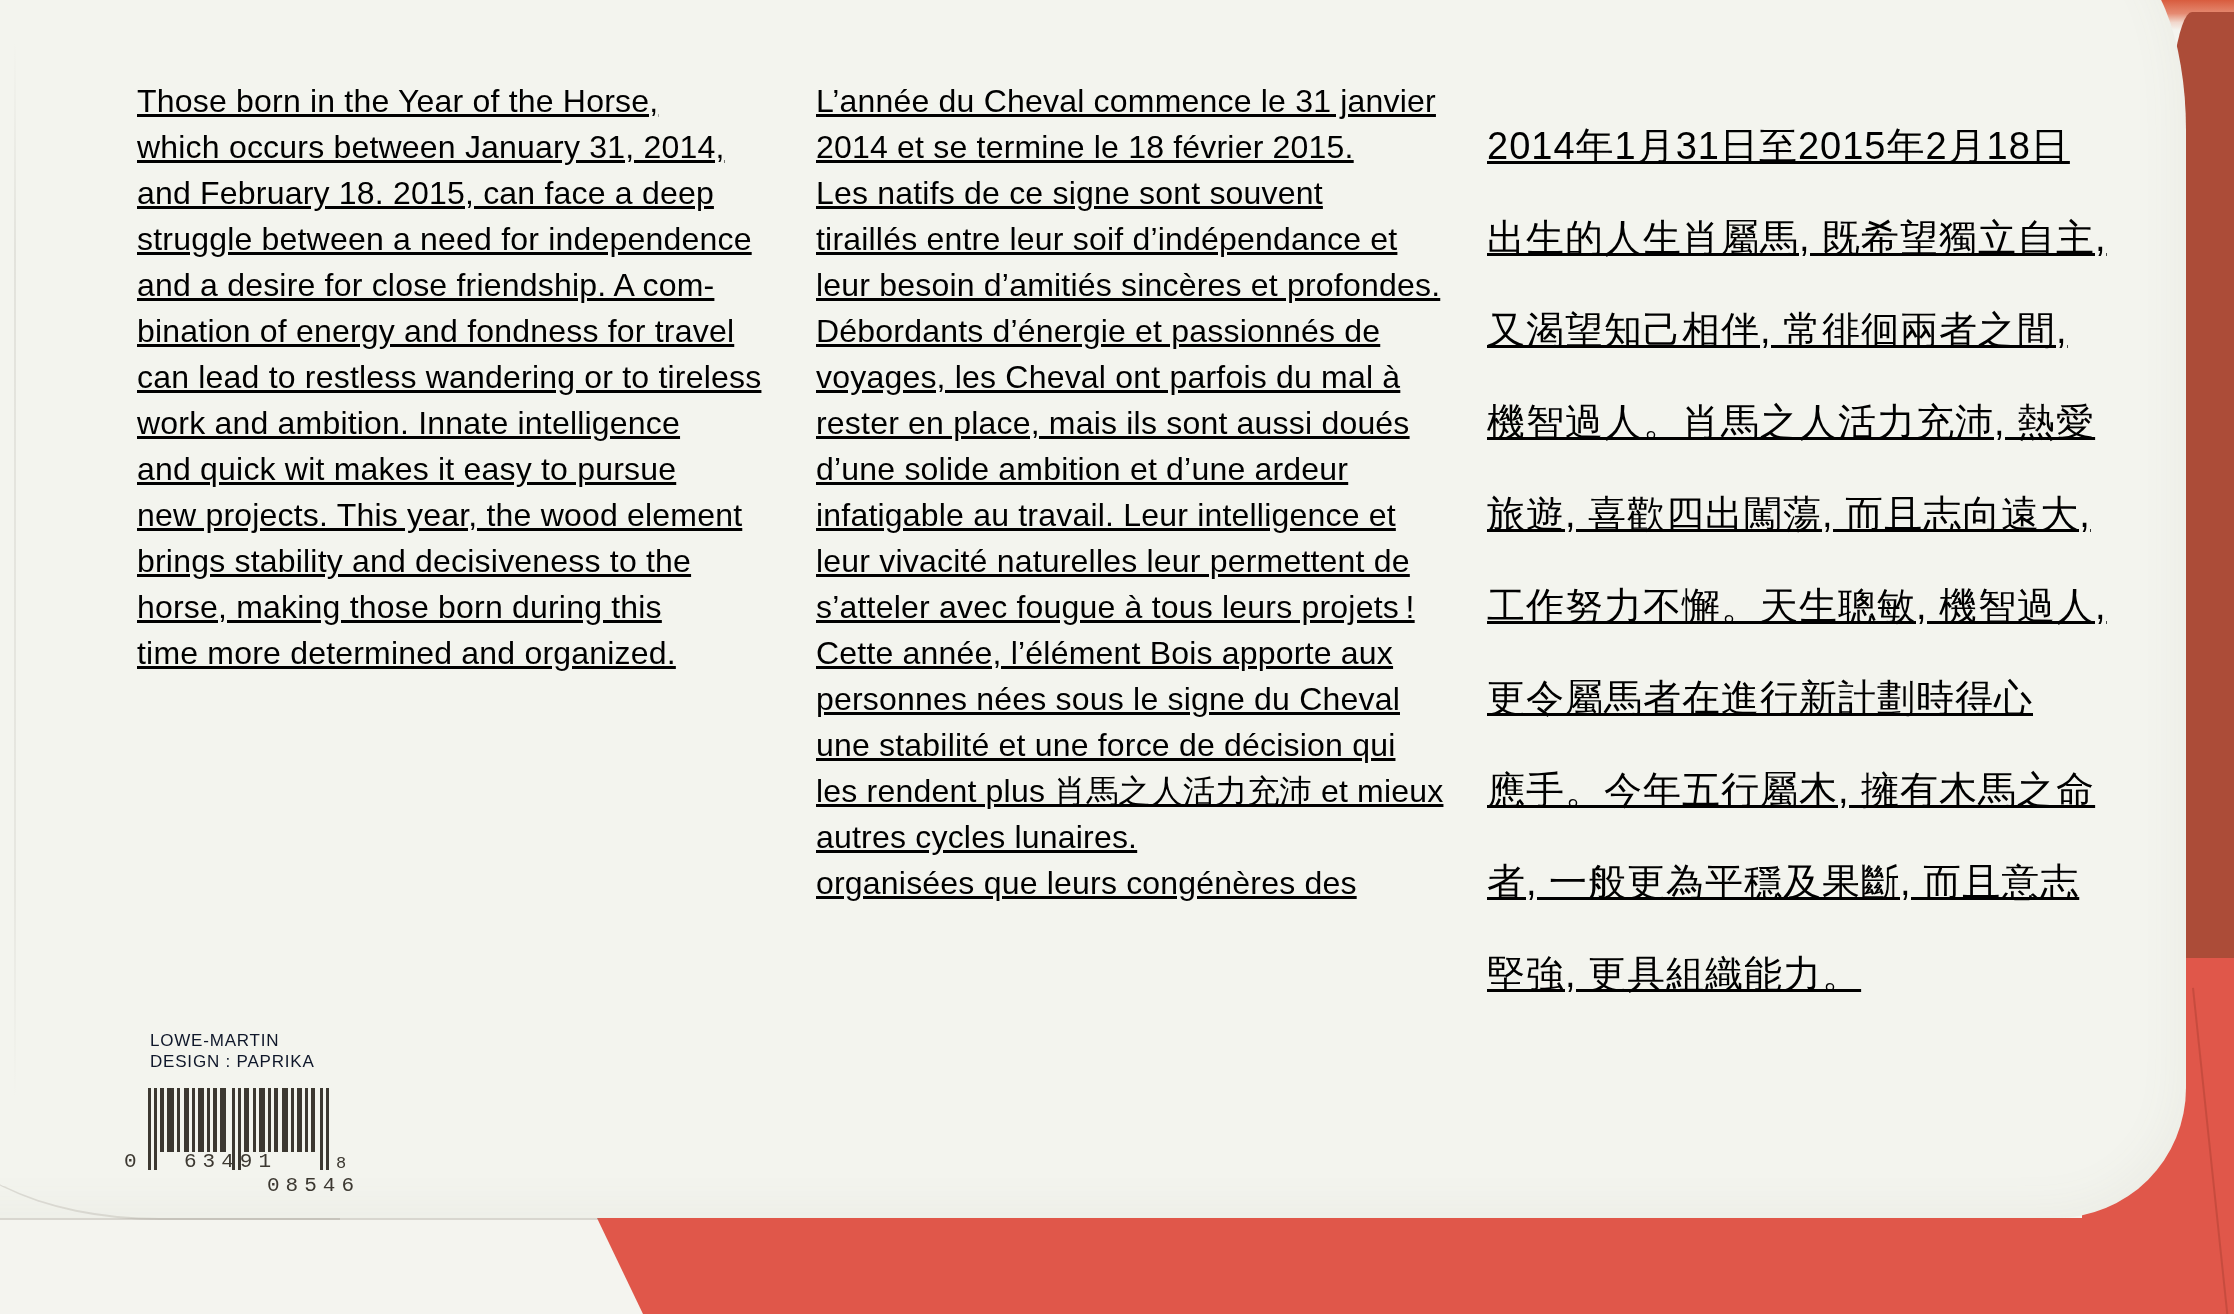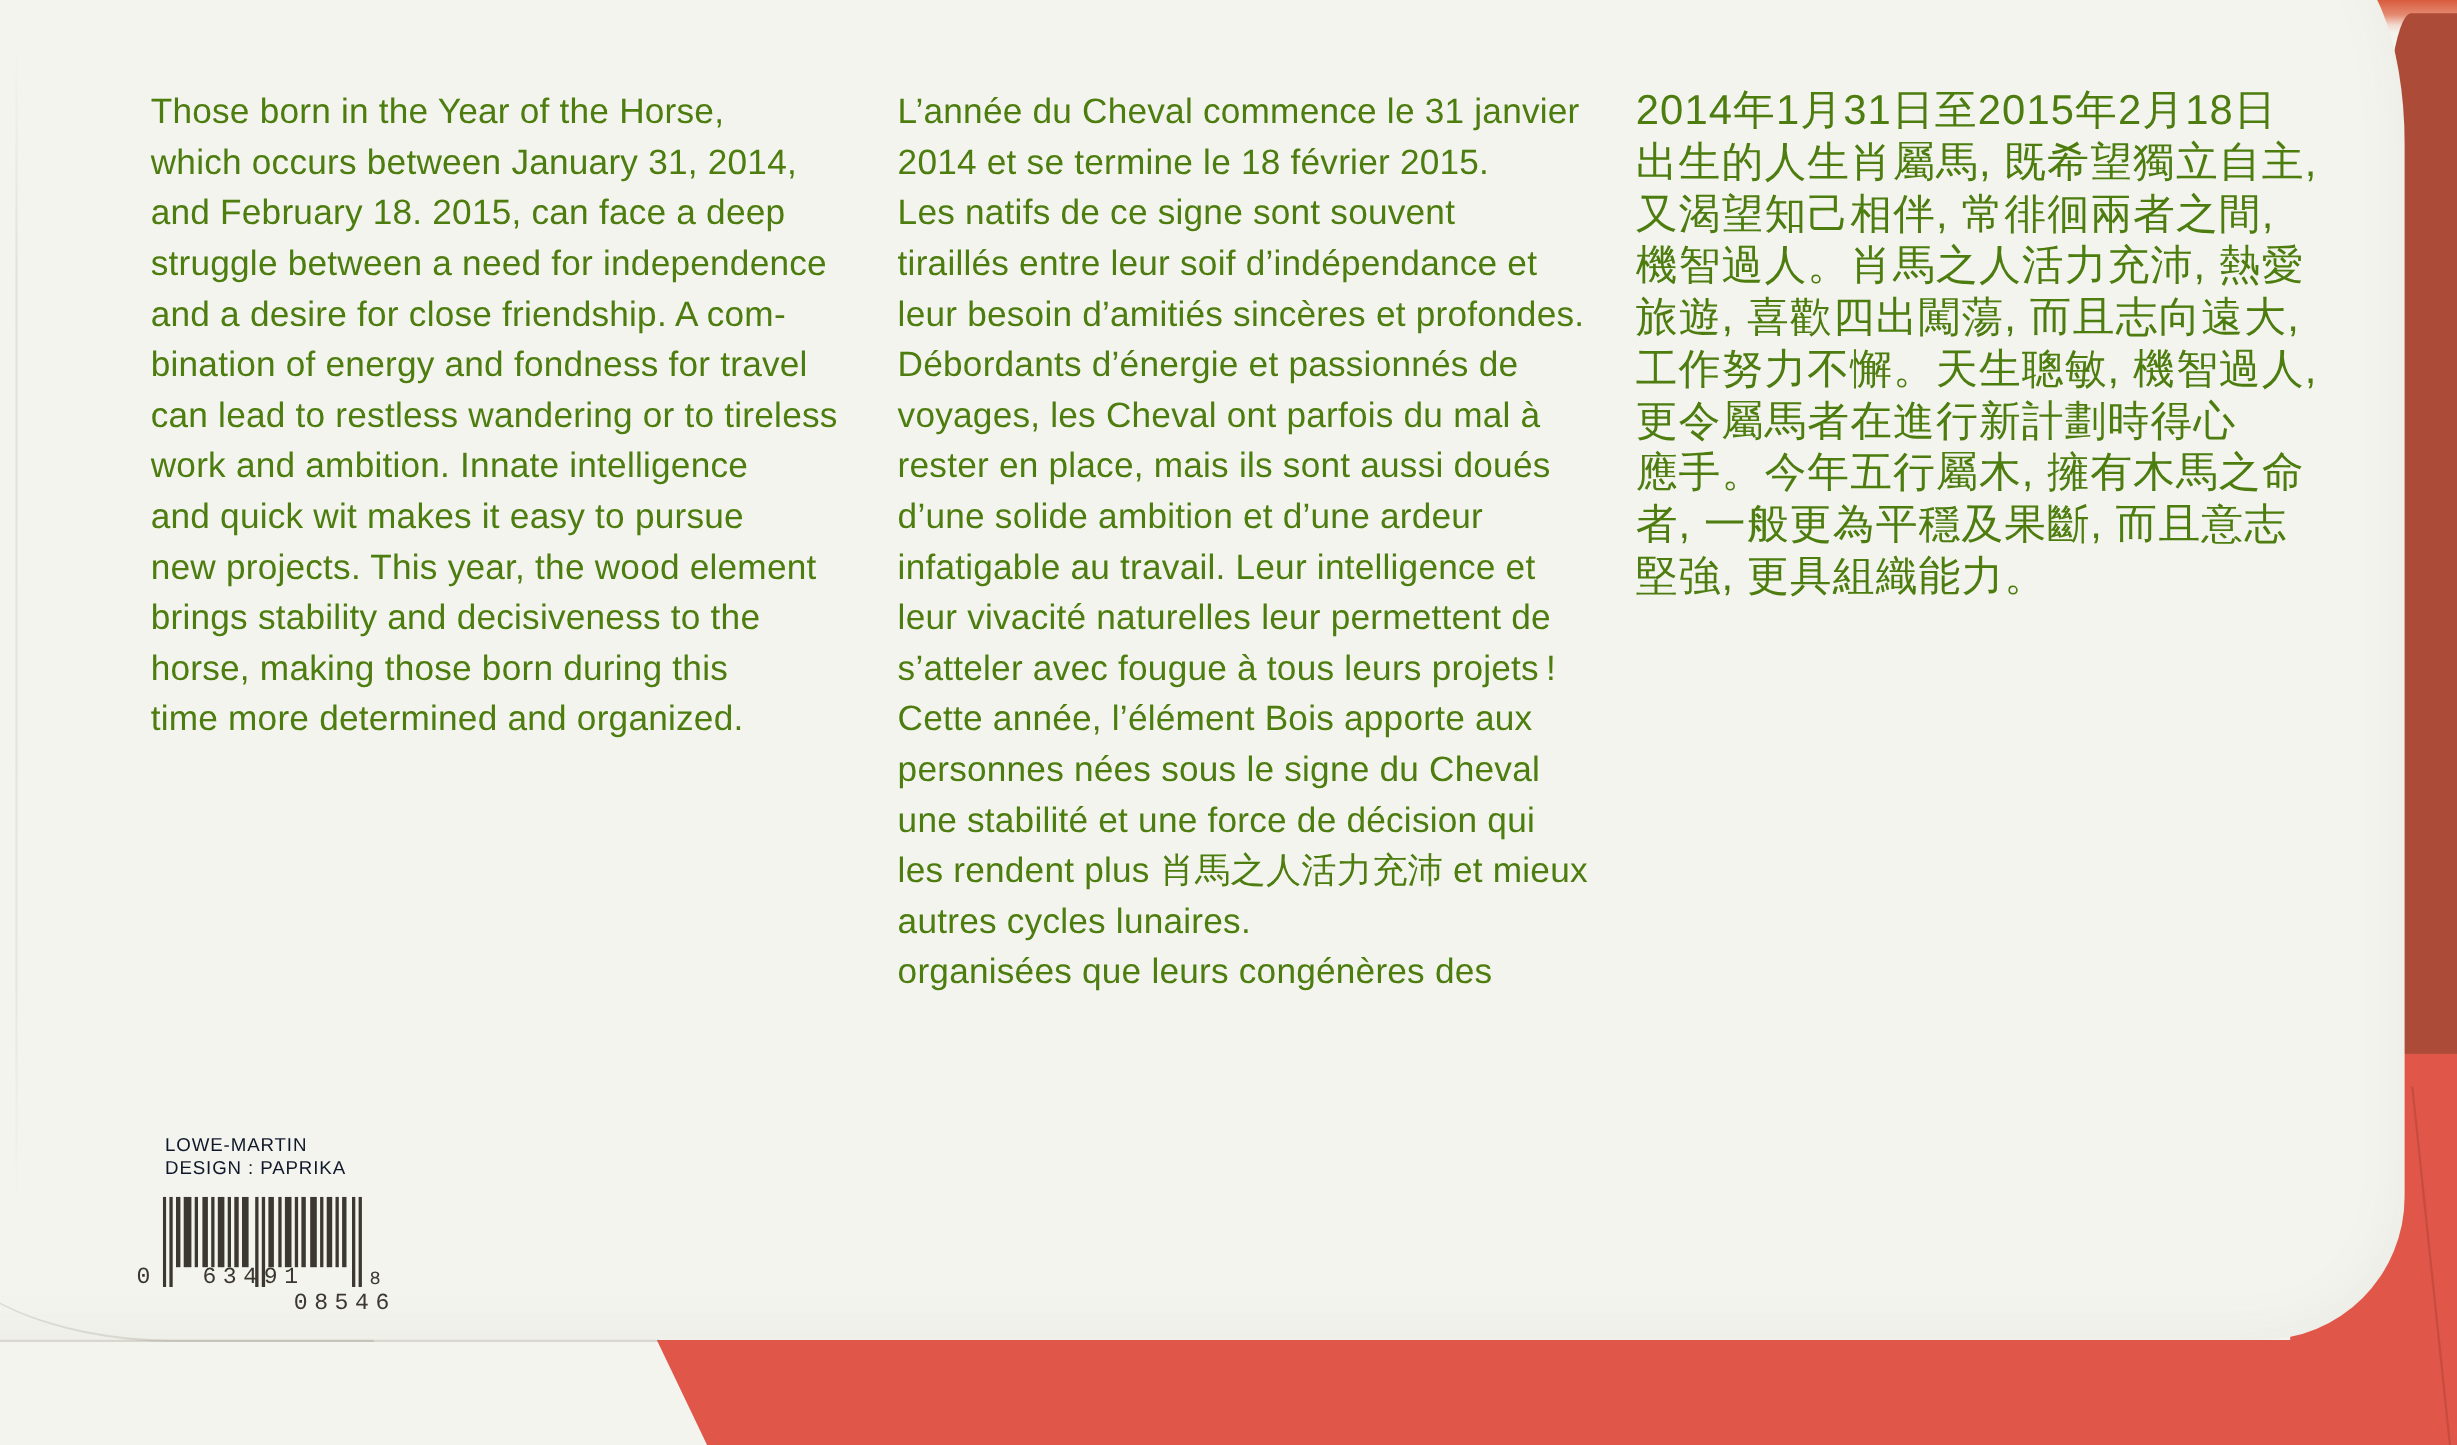--- a/index.html
+++ b/index.html
@@ -68,36 +68,37 @@
   }
   .bottom-edge-line {
     left: 0; top: 1218px; width: 600px; height: 2px;
     background: rgba(130,122,110,0.25);
   }
 
   
   .col {
     position: absolute;
     top: 78px;
-    color: #4d7c0f;
+    color: #000000;
     font-size: 32px;
     line-height: 46px;
     letter-spacing: 0.2px;
     white-space: nowrap;
+    text-decoration: underline;
   }
   .col .line { height: 46px; }
   .col-english { left: 137px; width: 660px; }
   .col-french  { left: 816px; width: 660px; }
   .col-chinese {
     left: 1487px; width: 640px;
     font-size: 38px;
     line-height: 47px;
     letter-spacing: 1px;
   }
-  .col-chinese .line { height: 47px; }
+  .col-chinese .line { height: 47px; margin-top: 45px; }
 
   
   .imprint {
     position: absolute;
     left: 150px; top: 1030px;
     color: #0f172a;
     font-size: 17px;
     line-height: 21px;
     letter-spacing: 0.8px;
   }

